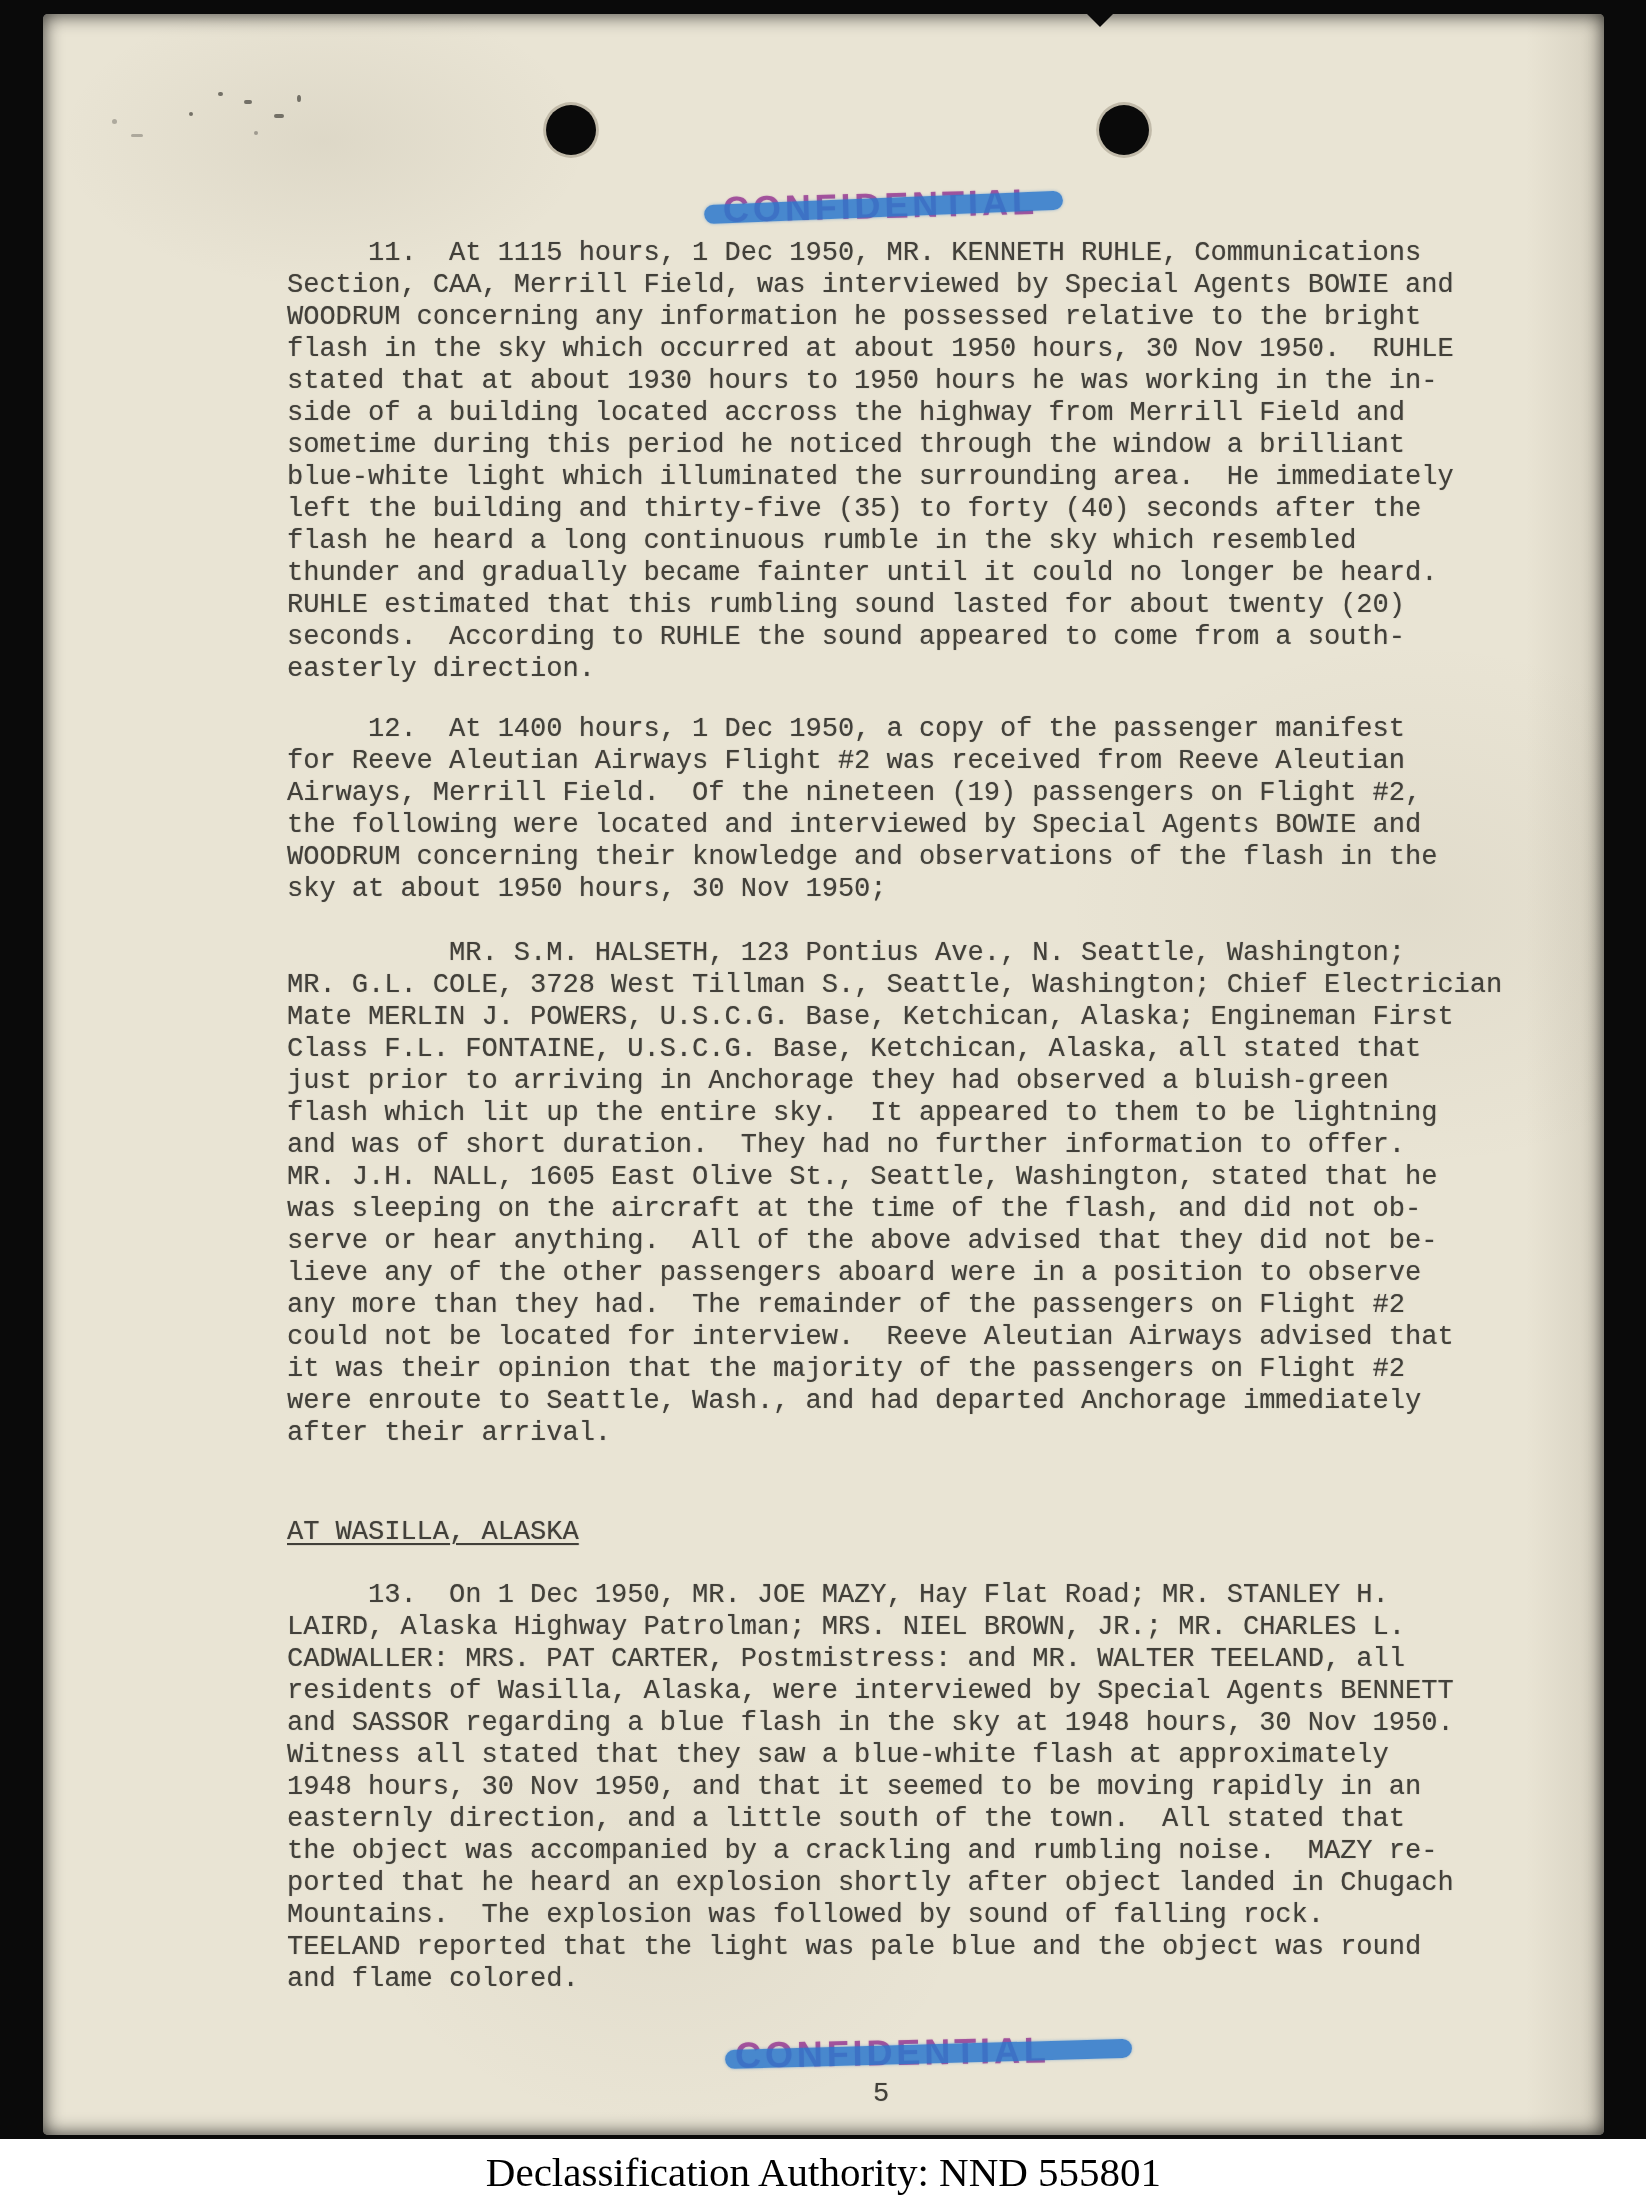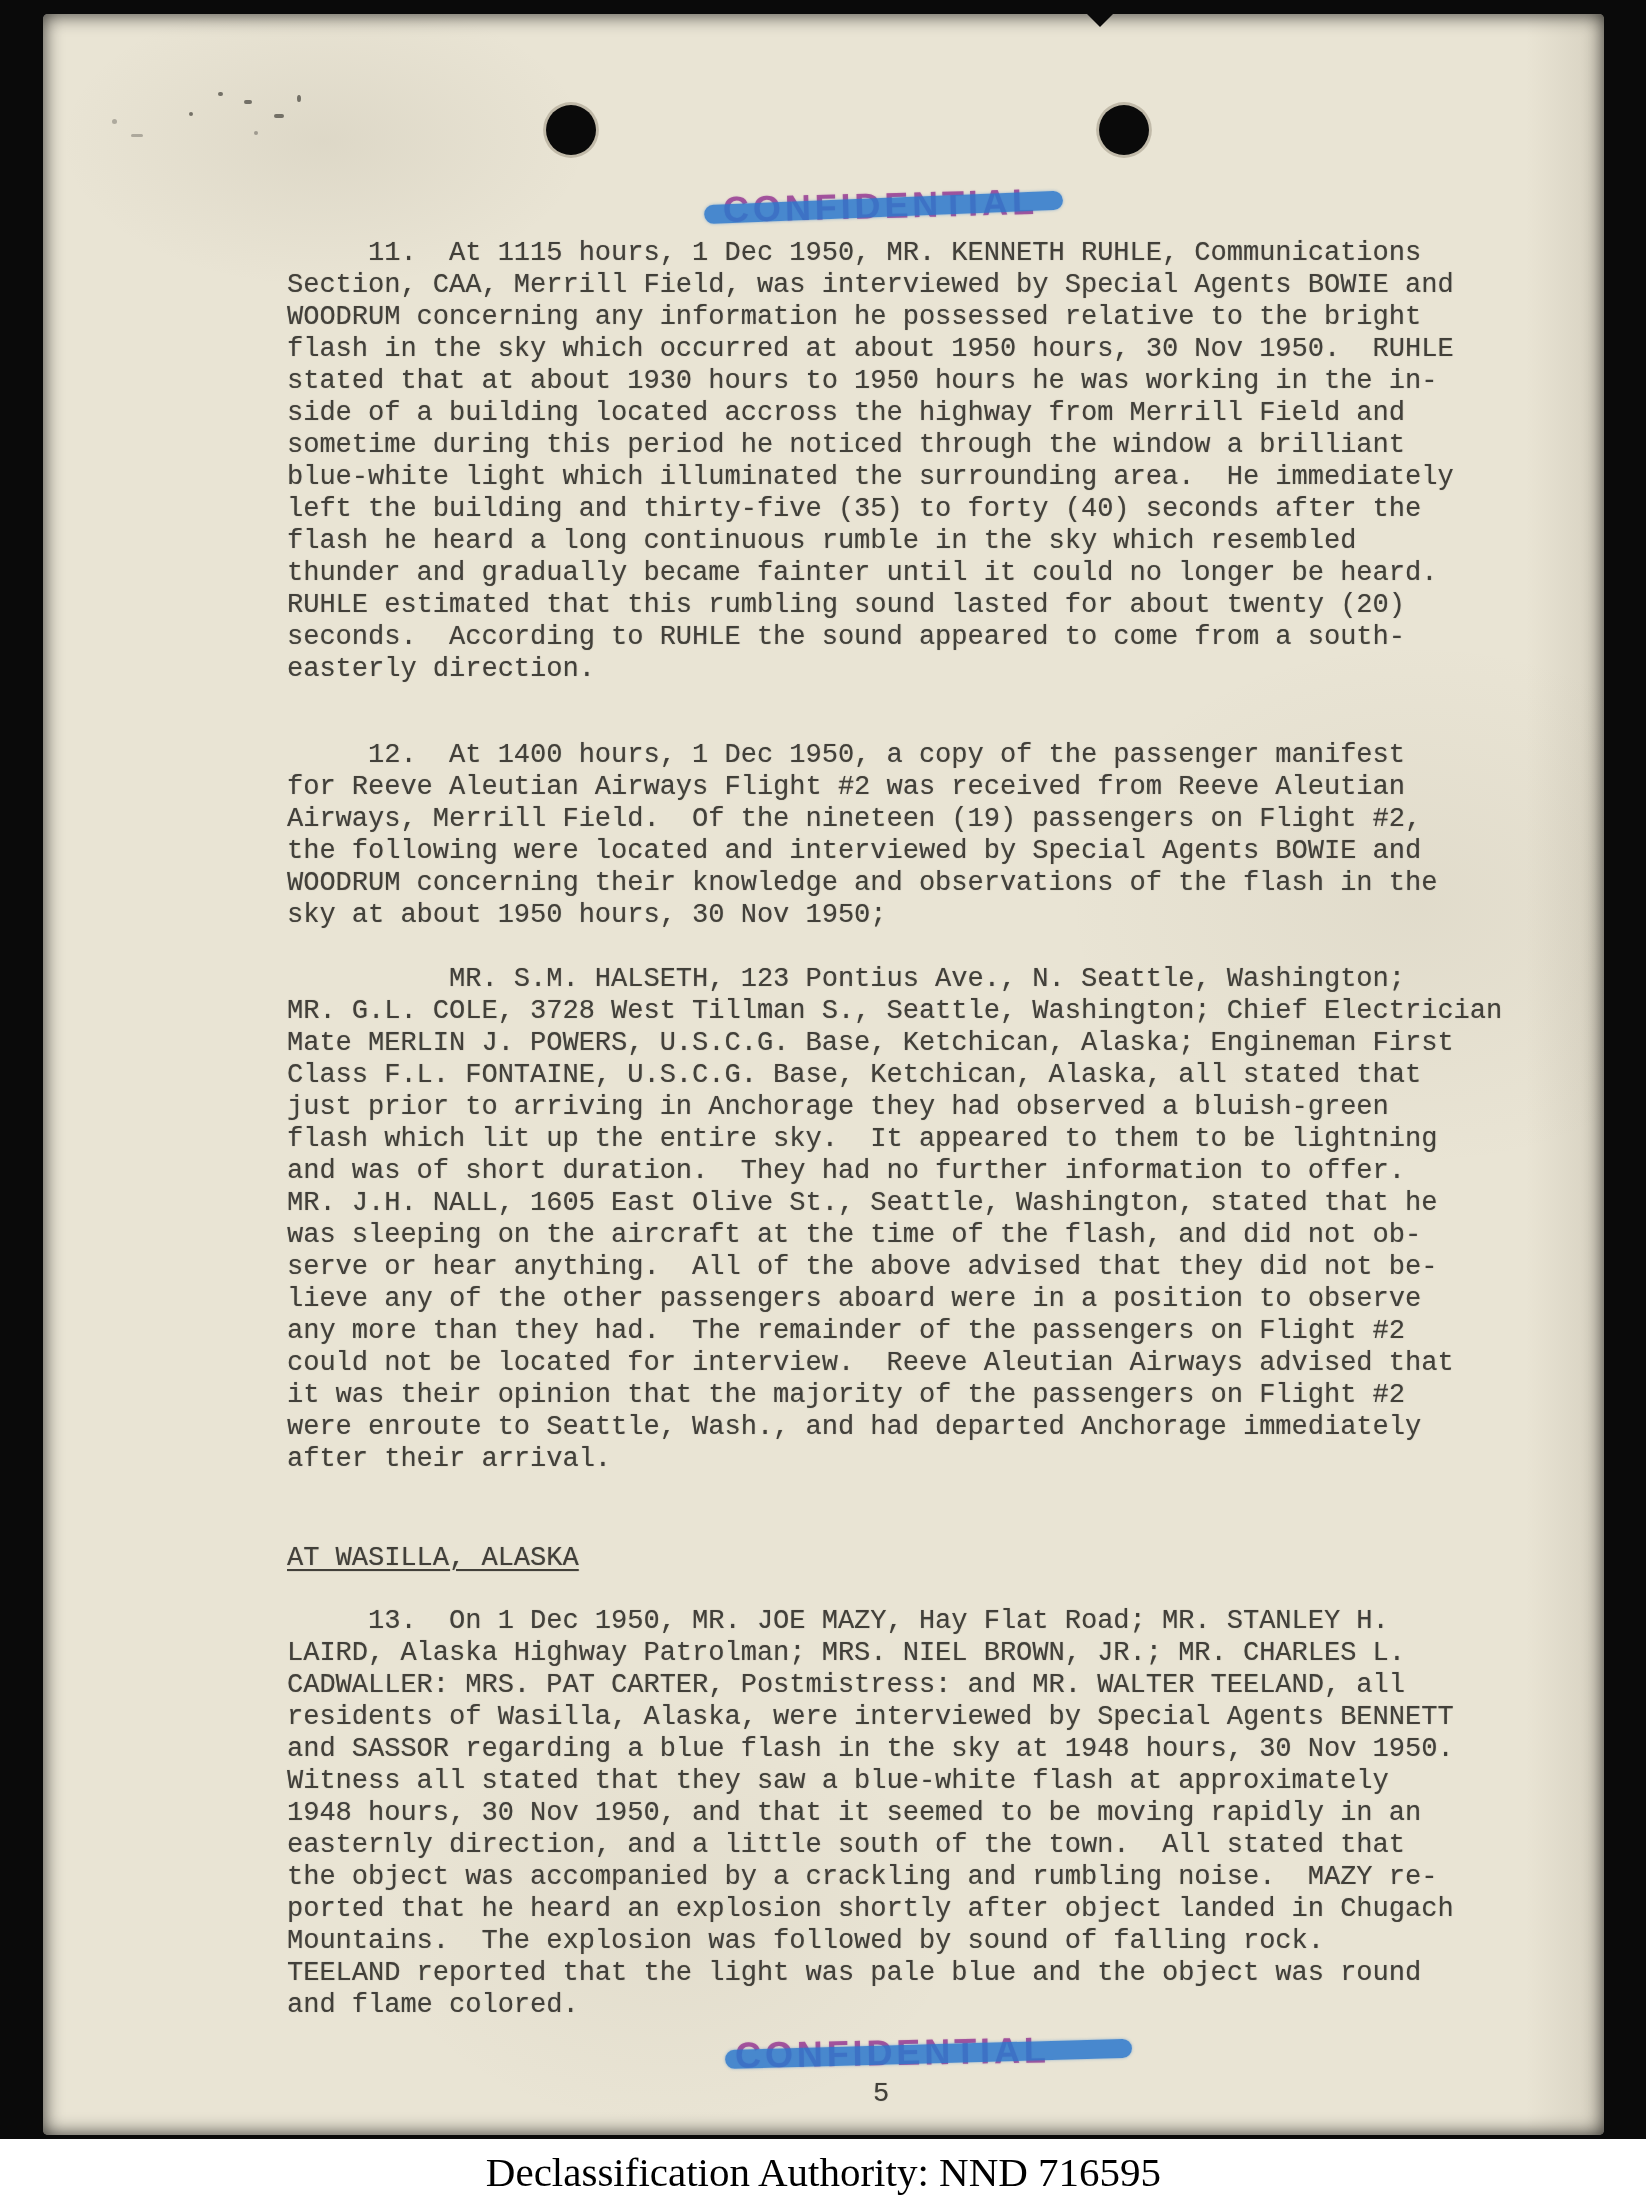--- a/index.html
+++ b/index.html
@@ -47,21 +47,21 @@
   .stamp.bottom { left:692px; top:2018px; transform:rotate(-1deg); }
   .stamp.bottom .marker { left:-9.7px; right:-83px; transform:rotate(-0.6deg); }
 
   
   .doc-body {
     position:absolute; left:244px; top:223px; width:1277px;
     font-size:27px; line-height:32px; color:#42403a;
     text-shadow:0.2px 0.2px 1px rgba(66,64,58,0.5);
   }
   .para { white-space:pre; }
-  .p11 { margin-bottom:54px; }
+  .p11 { margin-bottom:28px; }
   .p12 { margin-bottom:32px; }
   .ppass { margin-bottom:67px; }
   .heading { white-space:pre; text-decoration:underline; text-underline-offset:4.4px;
              text-decoration-thickness:1.9px; margin-bottom:31px; }
 
   .page-number { position:absolute; left:809px; top:2065px; width:58px;
                  text-align:center; font-size:27px; color:#42403a;
                  text-shadow:0.2px 0.2px 1px rgba(66,64,58,0.5); }
 
   .footer-bar { position:absolute; left:0; top:2139px; width:1647px; height:66px;
@@ -148,15 +148,15 @@
 
   <div class="stamp bottom">
     <span class="word">CONFIDENTIAL</span>
     <span class="marker"></span>
   </div>
 
   <div class="page-number">5</div>
 </div>
 
 <div class="footer-bar">
-  <span>Declassification Authority: NND 716595</span>
+  <span>Declassification Authority: NND 555801</span>
 </div>
 
 
 </body></html>

